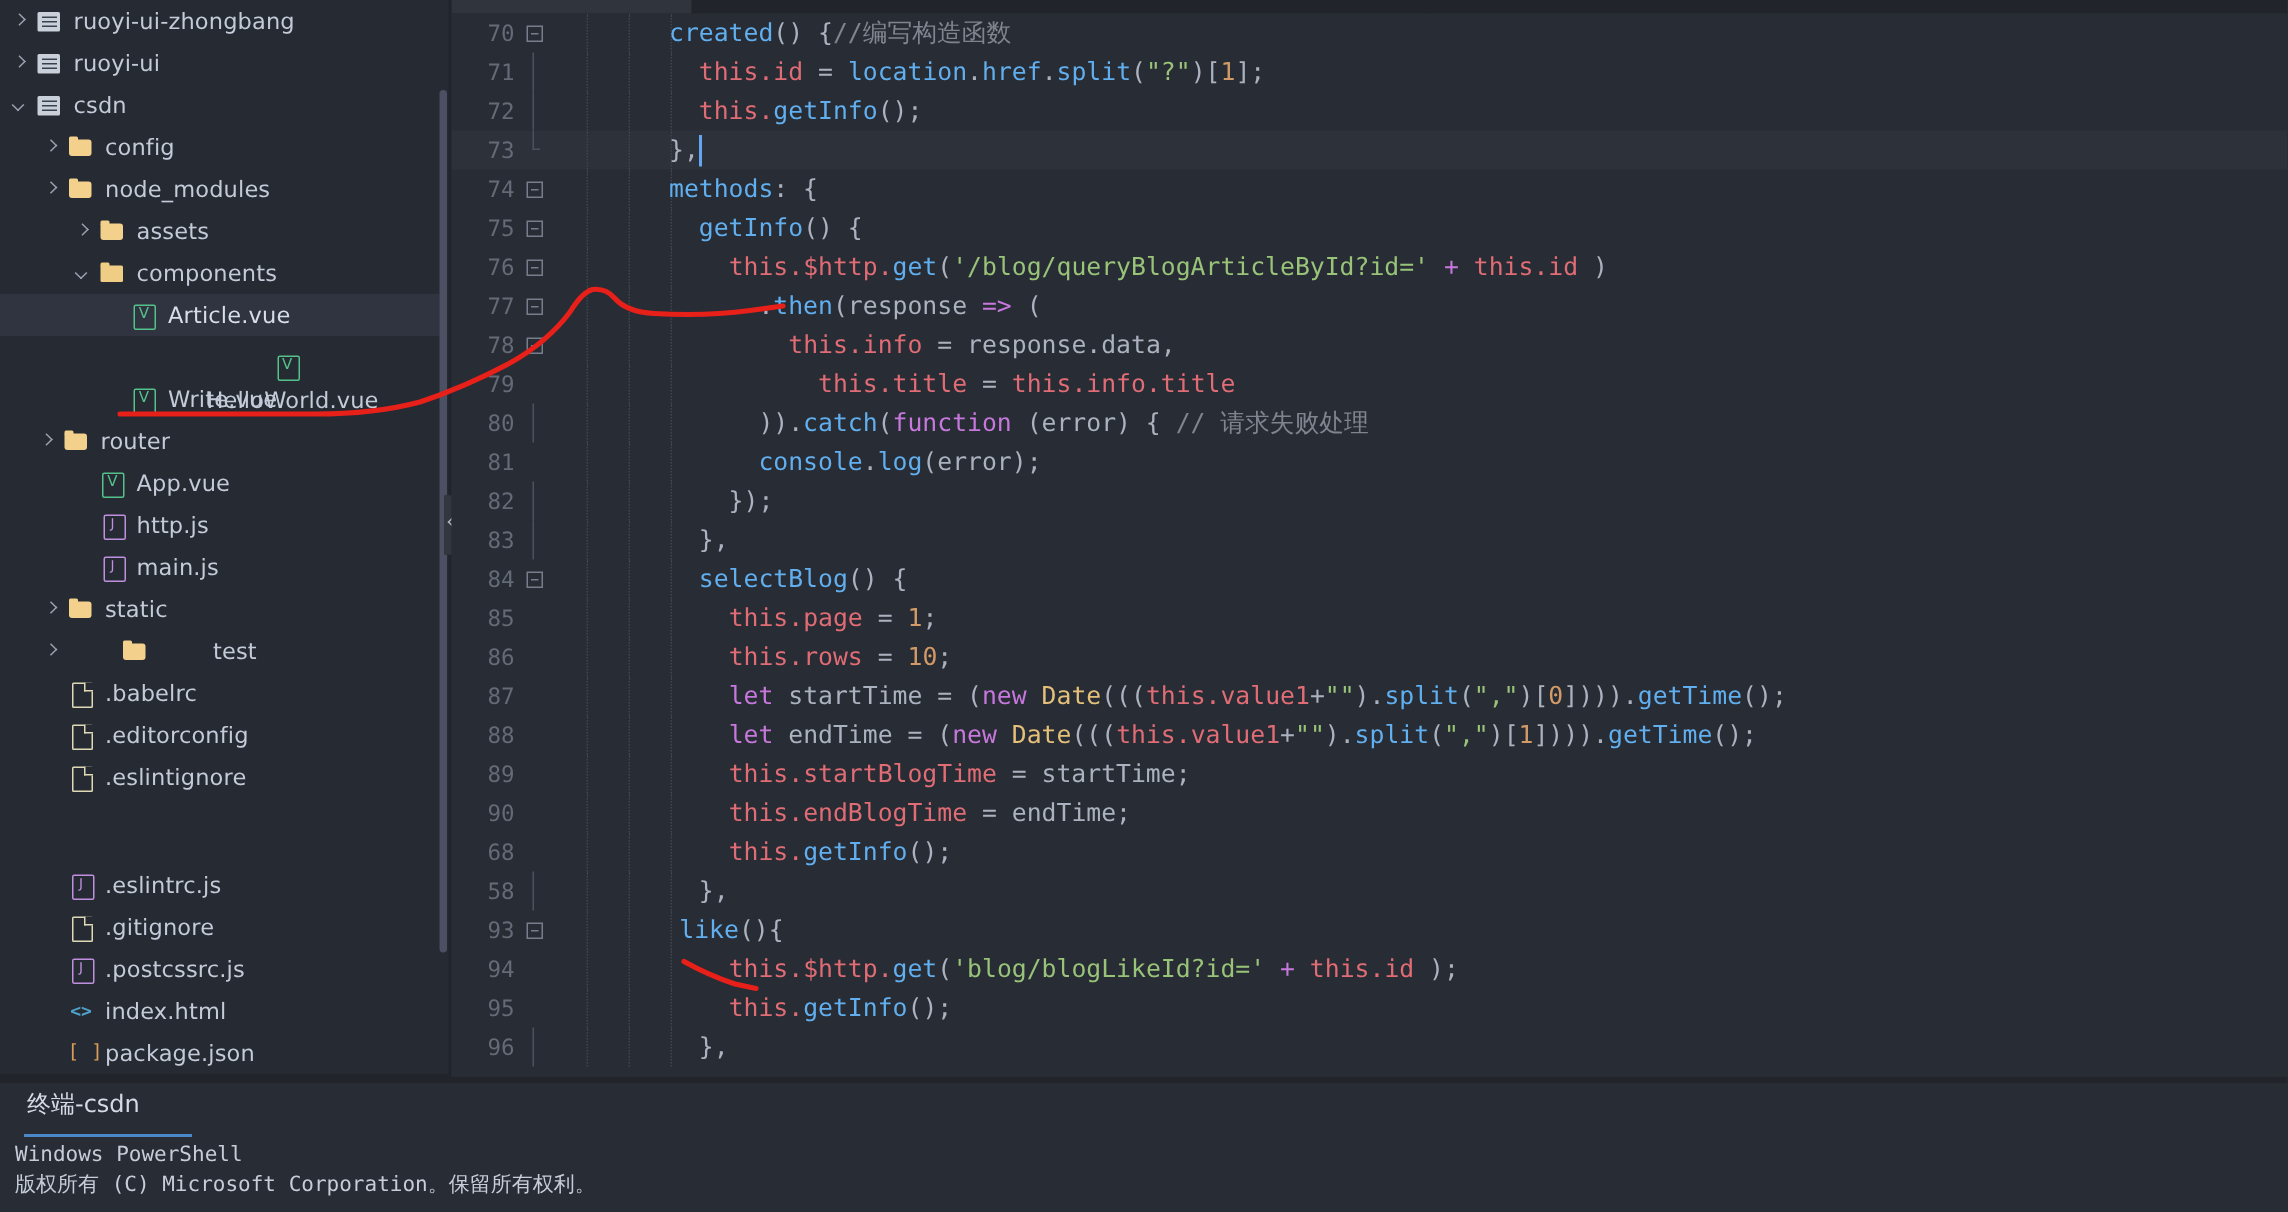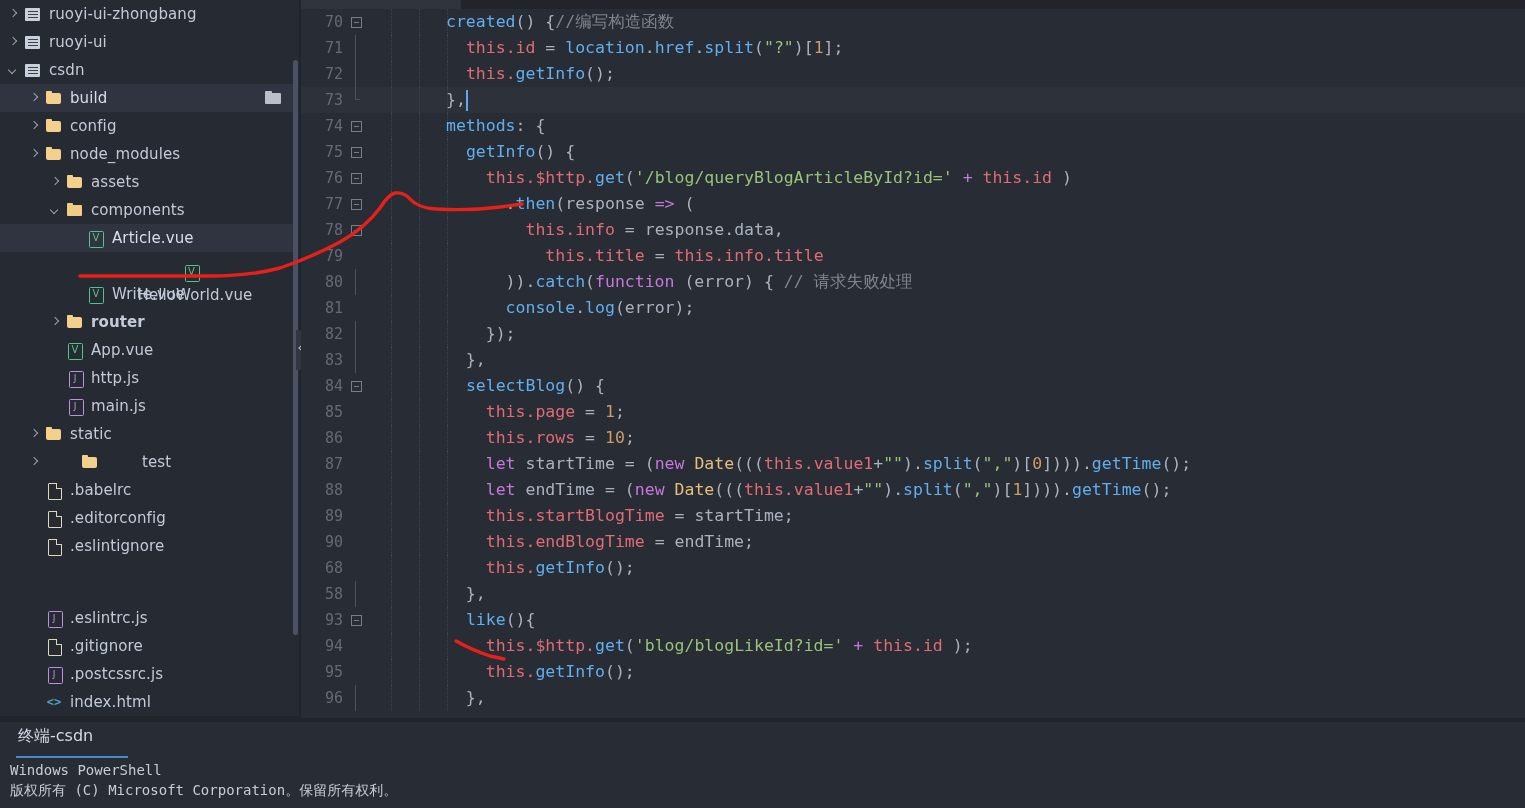--- a/index.html
+++ b/index.html
@@ -241,26 +241,20 @@
         <div class="trow" style="padding-left: 8px;">
           <span class="arrow right"></span>
           <span class="ico module"></span>
           <span class="tlabel">ruoyi-ui</span>
         </div>
         <div class="trow" style="padding-left: 8px;">
           <span class="arrow down"></span>
           <span class="ico module"></span>
           <span class="tlabel">csdn</span>
         </div>
-        <div class="trow sel" style="padding-left: 29px;">
-          <span class="arrow right"></span>
-          <span class="ico folder"></span>
-          <span class="tlabel">build</span>
-          <span class="rightfolder"></span>
-        </div>
         <div class="trow" style="padding-left: 29px;">
           <span class="arrow right"></span>
           <span class="ico folder"></span>
           <span class="tlabel">config</span>
         </div>
         <div class="trow" style="padding-left: 29px;">
           <span class="arrow right"></span>
           <span class="ico folder"></span>
           <span class="tlabel">node_modules</span>
         </div>
@@ -282,21 +276,21 @@
         <div class="trow" style="padding-left: 97px; flex-direction: column;">
           <span class="arrow "></span>
           <span class="ico vue"></span>
           <span class="tlabel">HelloWorld.vue</span>
         </div>
         <div class="trow" style="padding-left: 71px;">
           <span class="arrow "></span>
           <span class="ico vue"></span>
           <span class="tlabel">Write.vue</span>
         </div>
-        <div class="trow" style="padding-left: 50px; font-weight: bold;">
+        <div class="trow" style="padding-left: 26px;">
           <span class="arrow right"></span>
           <span class="ico folder"></span>
           <span class="tlabel">router</span>
         </div>
         <div class="trow" style="padding-left: 50px; text-align: right;">
           <span class="arrow "></span>
           <span class="ico vue"></span>
           <span class="tlabel">App.vue</span>
         </div>
         <div class="trow" style="padding-left: 50px;">
@@ -393,21 +387,21 @@
         <div class="ln"><span class="lnum">83</span><span class="foldline"></span><span class="guide" style="left: 90px;"></span><span class="guide" style="left: 118px;"></span><span class="guide" style="left: 146px;"></span><span class="ctext" style="left: 145px;">  },</span></div>
         <div class="ln"><span class="lnum">84</span><span class="fold"></span><span class="guide" style="left: 90px;"></span><span class="guide" style="left: 118px;"></span><span class="guide" style="left: 146px;"></span><span class="ctext" style="left: 145px;">  <span class="fn">selectBlog</span>() {</span></div>
         <div class="ln"><span class="lnum">85</span><span class="guide" style="left: 90px;"></span><span class="guide" style="left: 118px;"></span><span class="guide" style="left: 146px;"></span><span class="ctext" style="left: 145px;">    <span class="prop">this</span><span class="prop">.</span><span class="prop">page</span> = <span class="num">1</span>;</span></div>
         <div class="ln"><span class="lnum">86</span><span class="guide" style="left: 90px;"></span><span class="guide" style="left: 118px;"></span><span class="guide" style="left: 146px;"></span><span class="ctext" style="left: 145px;">    <span class="prop">this</span><span class="prop">.</span><span class="prop">rows</span> = <span class="num">10</span>;</span></div>
         <div class="ln"><span class="lnum">87</span><span class="guide" style="left: 90px;"></span><span class="guide" style="left: 118px;"></span><span class="guide" style="left: 146px;"></span><span class="ctext" style="left: 145px;">    <span class="kw">let</span> startTime = (<span class="kw">new</span> <span class="yel">Date</span>(((<span class="prop">this</span><span class="prop">.</span><span class="prop">value1</span>+<span class="str">""</span>).<span class="fn">split</span>(<span class="str">","</span>)[<span class="num">0</span>]))).<span class="fn">getTime</span>();</span></div>
         <div class="ln"><span class="lnum">88</span><span class="guide" style="left: 90px;"></span><span class="guide" style="left: 118px;"></span><span class="guide" style="left: 146px;"></span><span class="ctext" style="left: 145px;">    <span class="kw">let</span> endTime = (<span class="kw">new</span> <span class="yel">Date</span>(((<span class="prop">this</span><span class="prop">.</span><span class="prop">value1</span>+<span class="str">""</span>).<span class="fn">split</span>(<span class="str">","</span>)[<span class="num">1</span>]))).<span class="fn">getTime</span>();</span></div>
         <div class="ln"><span class="lnum">89</span><span class="guide" style="left: 90px;"></span><span class="guide" style="left: 118px;"></span><span class="guide" style="left: 146px;"></span><span class="ctext" style="left: 145px;">    <span class="prop">this</span><span class="prop">.</span><span class="prop">startBlogTime</span> = startTime;</span></div>
         <div class="ln"><span class="lnum">90</span><span class="guide" style="left: 90px;"></span><span class="guide" style="left: 118px;"></span><span class="guide" style="left: 146px;"></span><span class="ctext" style="left: 145px;">    <span class="prop">this</span><span class="prop">.</span><span class="prop">endBlogTime</span> = endTime;</span></div>
         <div class="ln"><span class="lnum">68</span><span class="guide" style="left: 90px;"></span><span class="guide" style="left: 118px;"></span><span class="guide" style="left: 146px;"></span><span class="ctext" style="left: 145px;">    <span class="prop">this</span><span class="prop">.</span><span class="prop"><span class="fn">getInfo</span></span>();</span></div>
         <div class="ln"><span class="lnum">58</span><span class="foldline"></span><span class="guide" style="left: 90px;"></span><span class="guide" style="left: 118px;"></span><span class="guide" style="left: 146px;"></span><span class="ctext" style="left: 145px;">  },</span></div>
-        <div class="ln"><span class="lnum">93</span><span class="fold"></span><span class="guide" style="left: 90px;"></span><span class="guide" style="left: 118px;"></span><span class="guide" style="left: 146px;"></span><span class="ctext" style="left: 145px;">  <span class="fn">like</span>(){</span></div>
+        <div class="ln"><span class="lnum">93</span><span class="fold"></span><span class="guide" style="left: 90px;"></span><span class="guide" style="left: 118px;"></span><span class="guide" style="left: 146px;"></span><span class="ctext" style="left: 132px;">  <span class="fn">like</span>(){</span></div>
         <div class="ln"><span class="lnum">94</span><span class="guide" style="left: 90px;"></span><span class="guide" style="left: 118px;"></span><span class="guide" style="left: 146px;"></span><span class="ctext" style="left: 145px;">    <span class="prop">this</span><span class="prop">.</span><span class="prop">$http</span><span class="prop">.</span><span class="prop"><span class="fn">get</span></span>(<span class="str">'blog/blogLikeId?id='</span> <span class="kw">+</span> <span class="prop">this</span><span class="prop">.</span><span class="prop">id</span> );</span></div>
         <div class="ln"><span class="lnum">95</span><span class="guide" style="left: 90px;"></span><span class="guide" style="left: 118px;"></span><span class="guide" style="left: 146px;"></span><span class="ctext" style="left: 145px;">    <span class="prop">this</span><span class="prop">.</span><span class="prop"><span class="fn">getInfo</span></span>();</span></div>
         <div class="ln"><span class="lnum">96</span><span class="foldline"></span><span class="guide" style="left: 90px;"></span><span class="guide" style="left: 118px;"></span><span class="guide" style="left: 146px;"></span><span class="ctext" style="left: 145px;">  },</span></div>
       </div>
   </div>
   <div id="editor-bottom-border"></div>
 
   <div id="terminal">
     <div id="term-tabbar">
       <div id="term-tab">终端-csdn</div>

